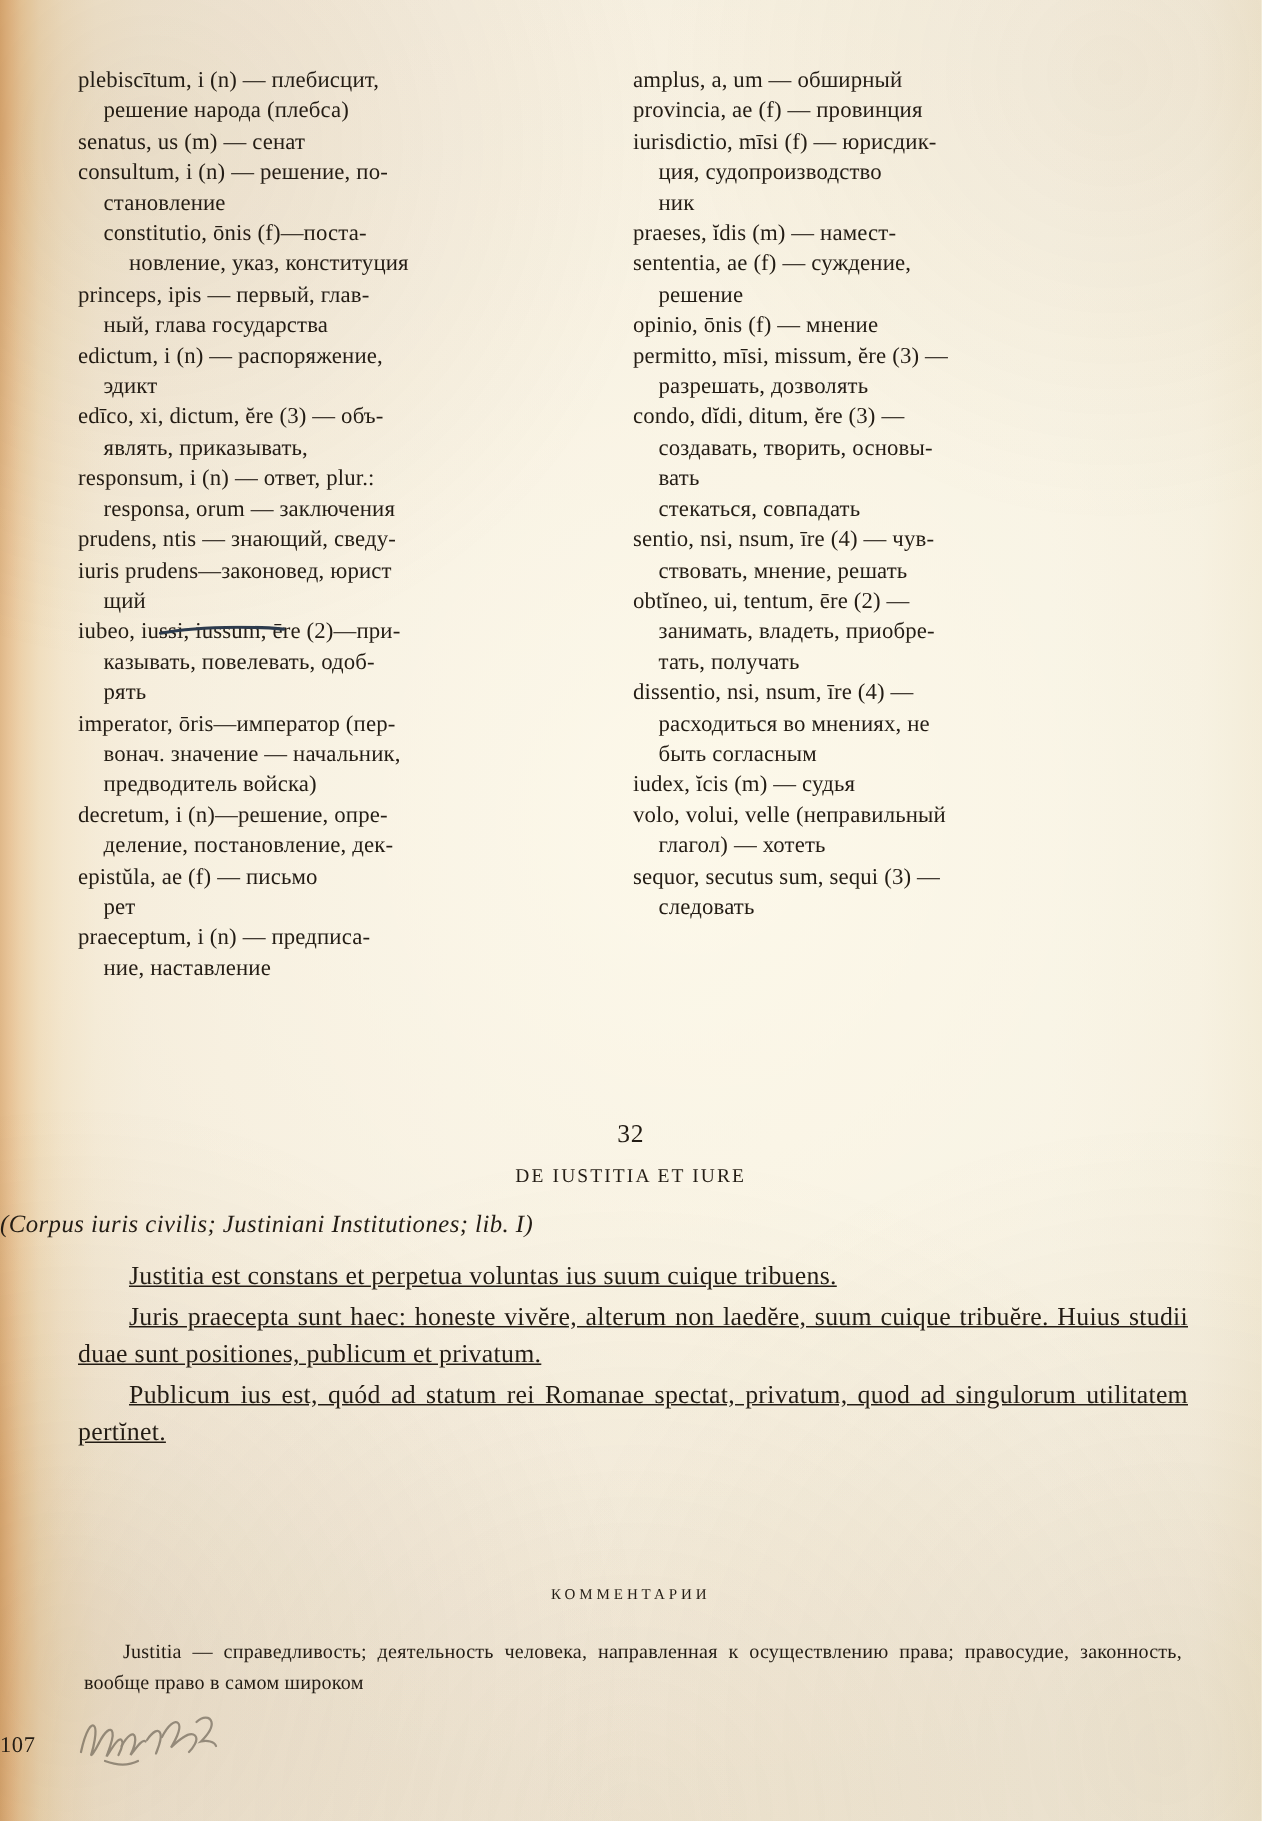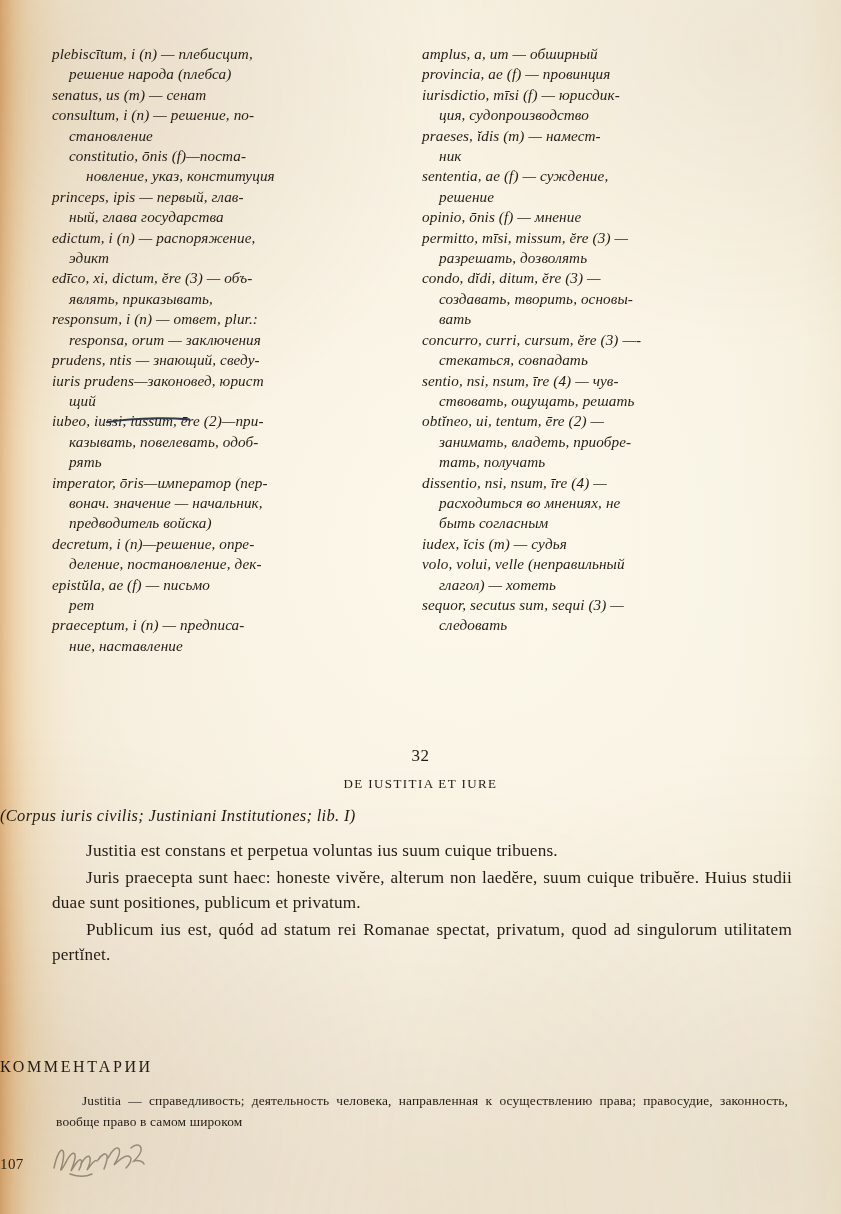--- a/index.html
+++ b/index.html
@@ -61,21 +61,20 @@
   }
 
   
   .vocab {
     position: absolute;
     top: 44px;
     left: 52px;
     width: 742px;
     display: flex;
     gap: 8px;
-    font-style: italic;
   }
   .vocab-col { width: 362px; }
   .vocab-col.right { width: 362px; }
 
   .entry {
     font-size: 15.2px;
     line-height: 20.4px;
     margin: 0 0 0 0;
     padding: 0;
     text-indent: 0;
@@ -137,31 +136,32 @@
   }
   .para {
     font-size: 17.2px;
     line-height: 25.6px;
     text-align: justify;
     text-indent: 34px;
     margin: 0 0 0 0;
     letter-spacing: 0.2px;
     -webkit-hyphens: none;
     hyphens: none;
+    text-decoration: underline;
   }
   .para + .para { margin-top: 1px; }
 
   
   .comm-title {
     position: absolute;
     top: 1058px;
     left: 0;
     width: 841px;
-    text-align: left;
-    font-size: 16px;
+    text-align: center;
+    font-size: 10px;
     letter-spacing: 2.6px;
   }
   .comm-body {
     position: absolute;
     top: 1090px;
     left: 56px;
     width: 732px;
   }
   .comm-para {
     font-size: 13.4px;
@@ -232,34 +232,33 @@
           <div class="entry">epistŭla, ae (f) — письмо</div>
           <div class="entry sub">рет</div>
           <div class="entry">praeceptum, i (n) — предписа-</div>
           <div class="entry sub">ние, наставление</div>
         </div>
       <div class="vocab-col right" id="col-right">
           <div class="entry">amplus, a, um — обширный</div>
           <div class="entry">provincia, ae (f) — провинция</div>
           <div class="entry">iurisdictio, mīsi (f) — юрисдик-</div>
           <div class="entry sub">ция, судопроизводство</div>
+          <div class="entry sub">ник</div>
           <div class="entry">praeses,     ĭdis    (m) — намест-</div>
-          <div class="entry sub">ник</div>
           <div class="entry">sententia,   ae   (f) — суждение,</div>
           <div class="entry sub">решение</div>
           <div class="entry">opinio, ōnis (f) — мнение</div>
           <div class="entry">permitto, mīsi, missum, ĕre (3) —</div>
           <div class="entry sub">разрешать, дозволять</div>
           <div class="entry">condo, dĭdi, ditum, ĕre (3) —</div>
           <div class="entry sub">создавать, творить,  основы-</div>
           <div class="entry sub">вать</div>
-          <div class="entry">concurro, curri, cursum, ĕre (3) —-</div>
           <div class="entry sub">стекаться, совпадать</div>
           <div class="entry">sentio, nsi, nsum, īre (4) — чув-</div>
-          <div class="entry sub">ствовать, ощущать, решать</div>
+          <div class="entry sub">ствовать, мнение, решать</div>
           <div class="entry">obtĭneo, ui, tentum, ēre (2) —</div>
           <div class="entry sub">занимать,  владеть,  приобре-</div>
           <div class="entry sub">тать, получать</div>
           <div class="entry">dissentio, nsi, nsum, īre (4) —</div>
           <div class="entry sub">расходиться во  мнениях, не</div>
           <div class="entry sub">быть согласным</div>
           <div class="entry">iudex, ĭcis (m) — судья</div>
           <div class="entry">volo, volui, velle (неправильный</div>
           <div class="entry sub">глагол) — хотеть</div>
           <div class="entry">sequor, secutus sum, sequi (3) —</div>

